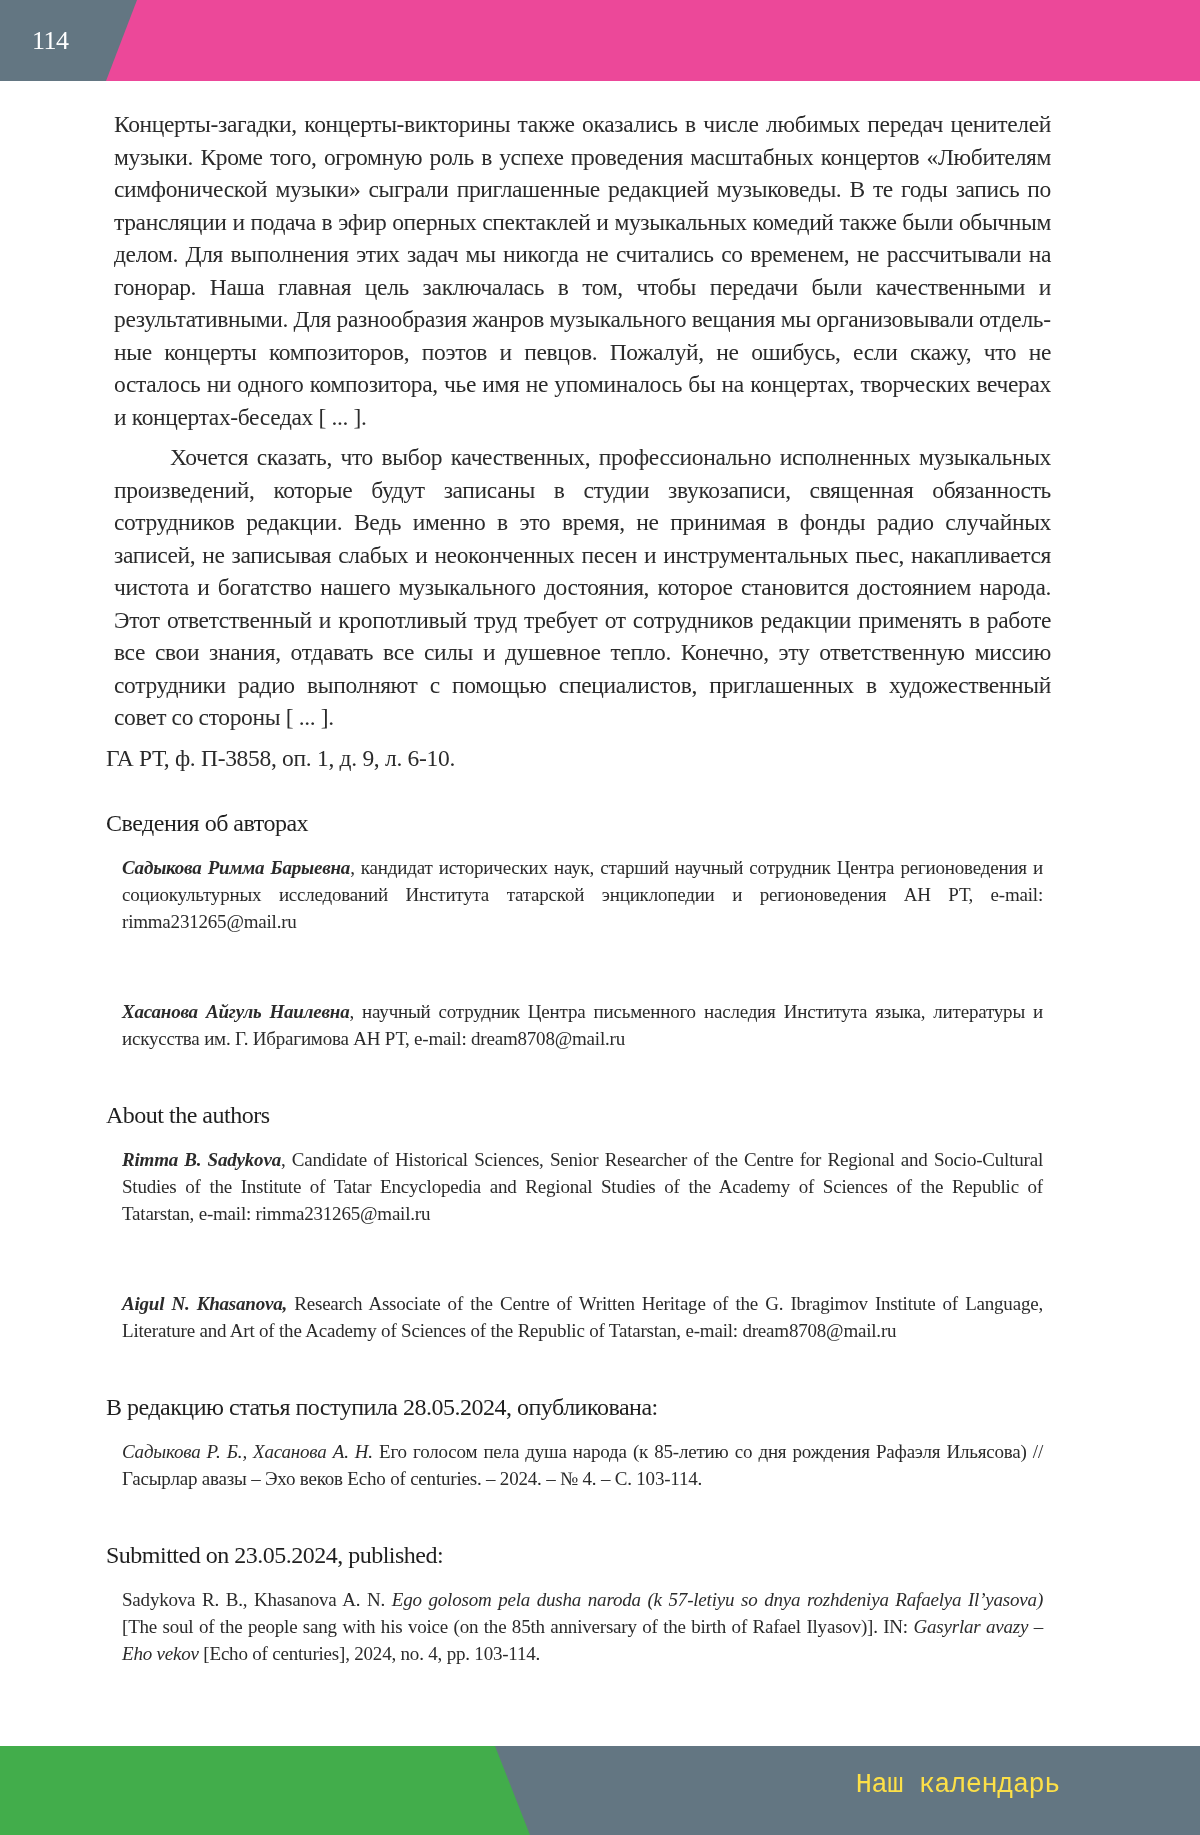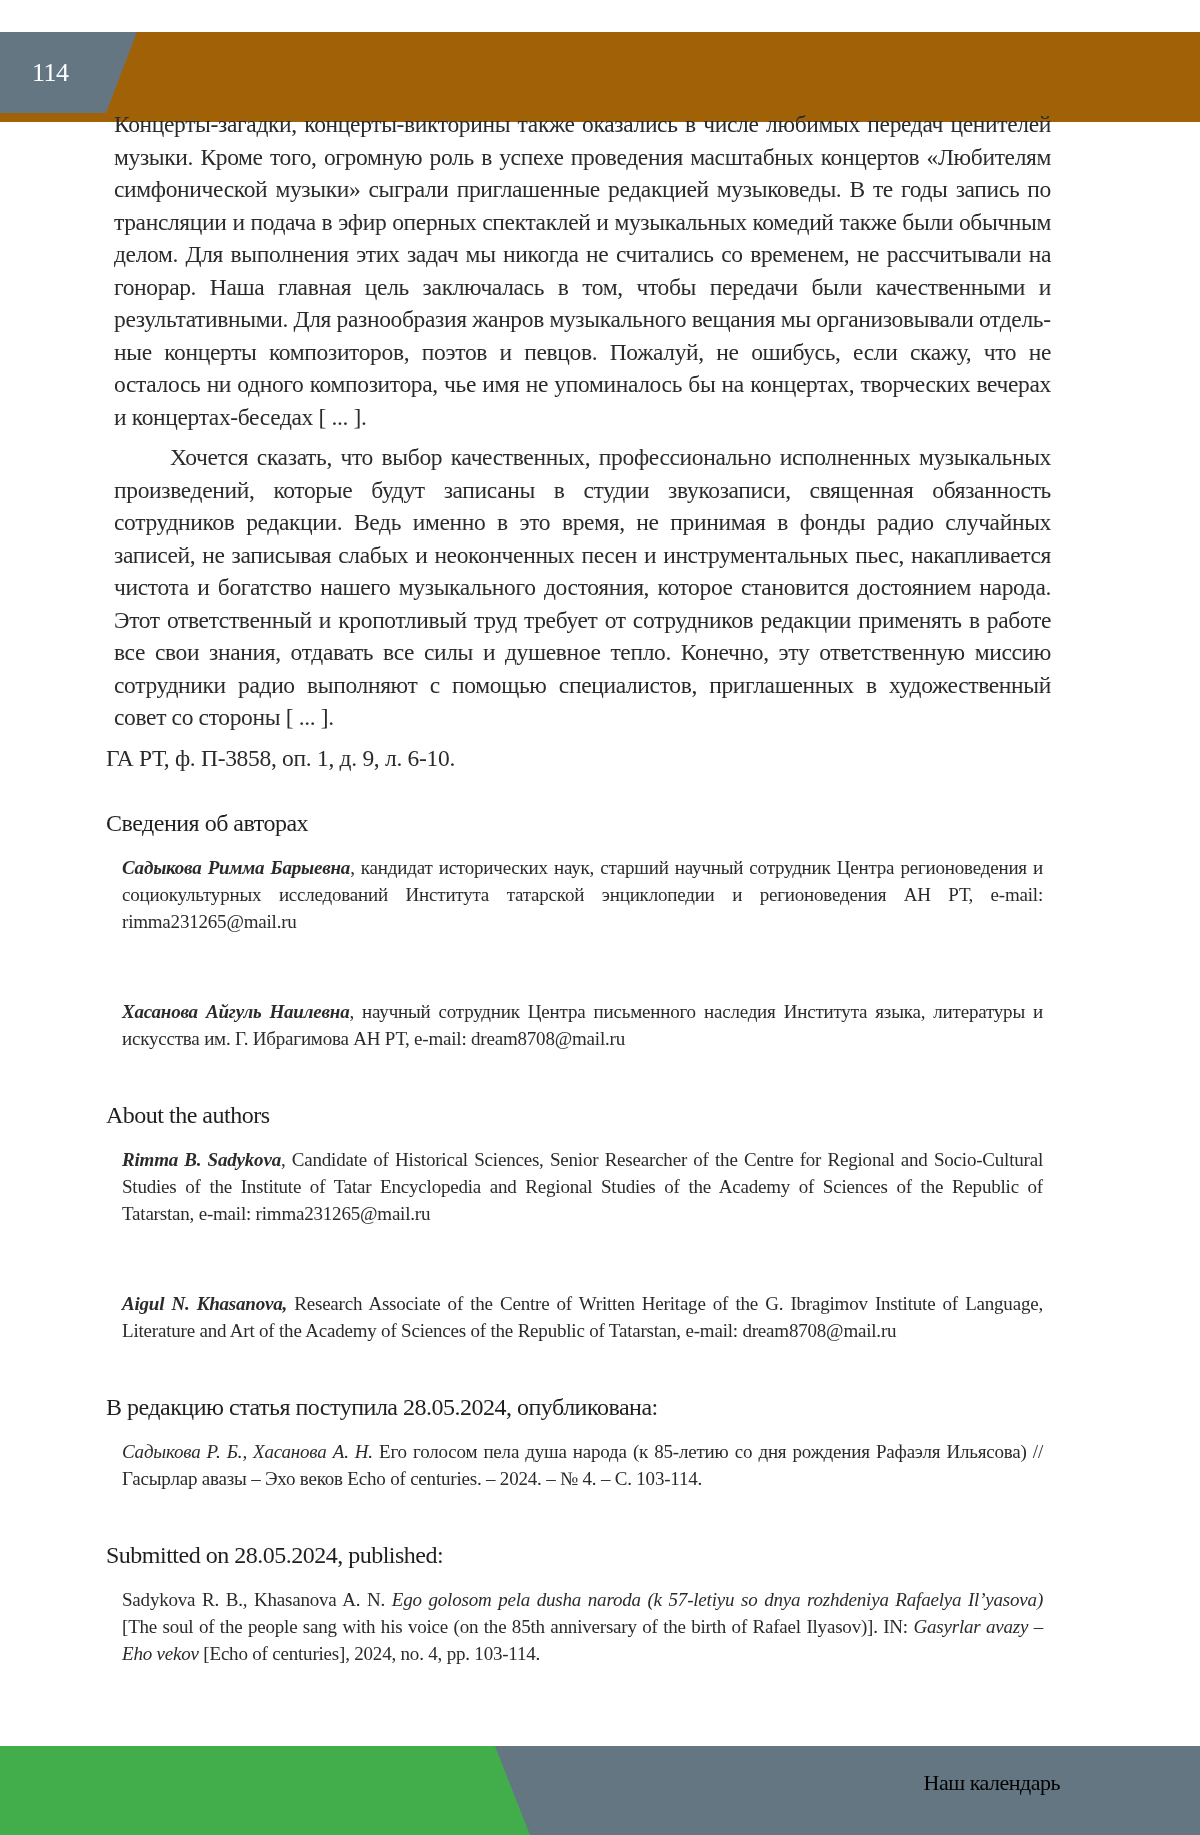--- a/index.html
+++ b/index.html
@@ -12,23 +12,22 @@
       height: 1835px;
       position: relative;
       overflow: hidden;
       font-family: "Liberation Serif", "DejaVu Serif", serif;
       color: #2b2b2b;
     }
     .header-band {
       position: absolute;
       left: 0; top: 0;
       width: 1200px;
-      height: 90px;
-      background: #a16207;
-      margin-top: 32px;
+      height: 81px;
+      background: #ec4899;
     }
     .header-gray {
       position: absolute;
       left: 0; top: 0;
       width: 140px;
       height: 81px;
       background: #637682;
       clip-path: polygon(0 0, 137px 0, 106px 81px, 0 81px);
     }
     .page-number {
@@ -98,23 +97,24 @@
       left: 0; top: 0;
       width: 535px;
       height: 89px;
       background: #42ad4b;
       clip-path: polygon(0 0, 495px 0, 530px 89px, 0 89px);
     }
     .footer-label {
       position: absolute;
       right: 140px;
       top: 24px;
-      font-size: 22px;
-      color: #000000;
+      font-size: 27px;
+      color: #fde047;
       letter-spacing: -0.5px;
+      font-family: Liberation Mono, monospace;
     }
   </style>
 </head>
 <body>
 
 <div class="header-band">
   <div class="header-gray"></div>
   <span class="page-number">114</span>
 </div>
 
@@ -155,21 +155,21 @@
   <section>
     <h3 class="section-heading">В редакцию статья поступила 28.05.2024, опубликована:</h3>
     <p class="small-text">
       <span class="ital">Садыкова Р. Б., Хасанова А. Н.</span><span> Его голосом пела душа народа (к 85-летию со дня рождения Рафаэля Ильясова) // Гасырлар авазы – Эхо веков Echo of centuries. – 2024. – № 4. – С. 103-114.</span>
     </p>
   </section>
 
   <div style="height: 32px;"></div>
 
   <section>
-    <h3 class="section-heading">Submitted on 28.05.2024, published:</h3>
+    <h3 class="section-heading">Submitted on 23.05.2024, published:</h3>
     <p class="small-text">
       <span>Sadykova R. B., Khasanova A. N. </span><span class="ital">Ego golosom pela dusha naroda (k 57-letiyu so dnya rozhdeniya Rafaelya Il’yasova)</span><span> [The soul of the people sang with his voice (on the 85th anniversary of the birth of Rafael Ilyasov)]. IN: </span><span class="ital">Gasyrlar avazy – Eho vekov</span><span> [Echo of centuries], 2024, no. 4, pp. 103-114.</span>
     </p>
   </section>
 
 </div>
 
 <div class="footer-band">
   <div class="footer-green"></div>
   <span class="footer-label">Наш календарь</span>

